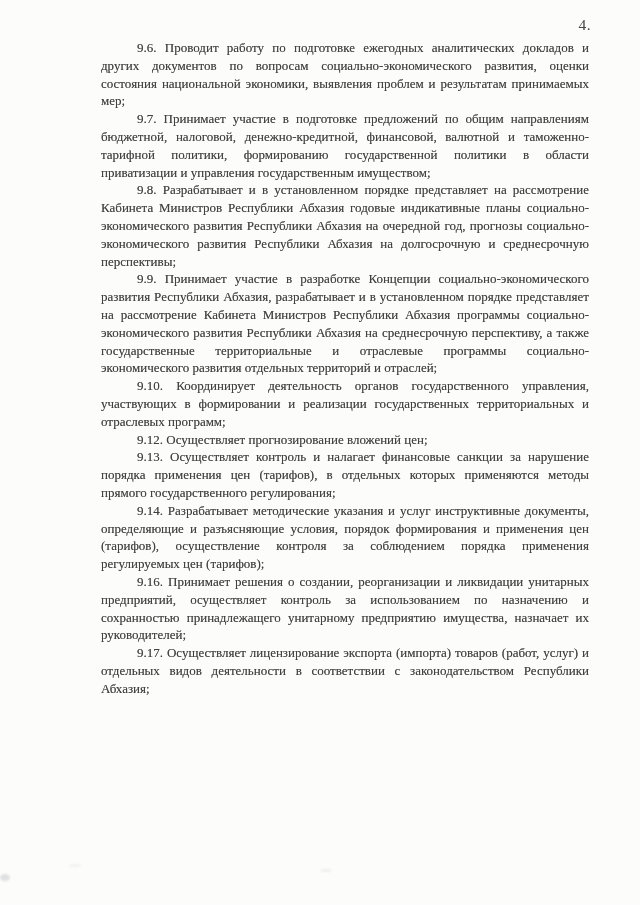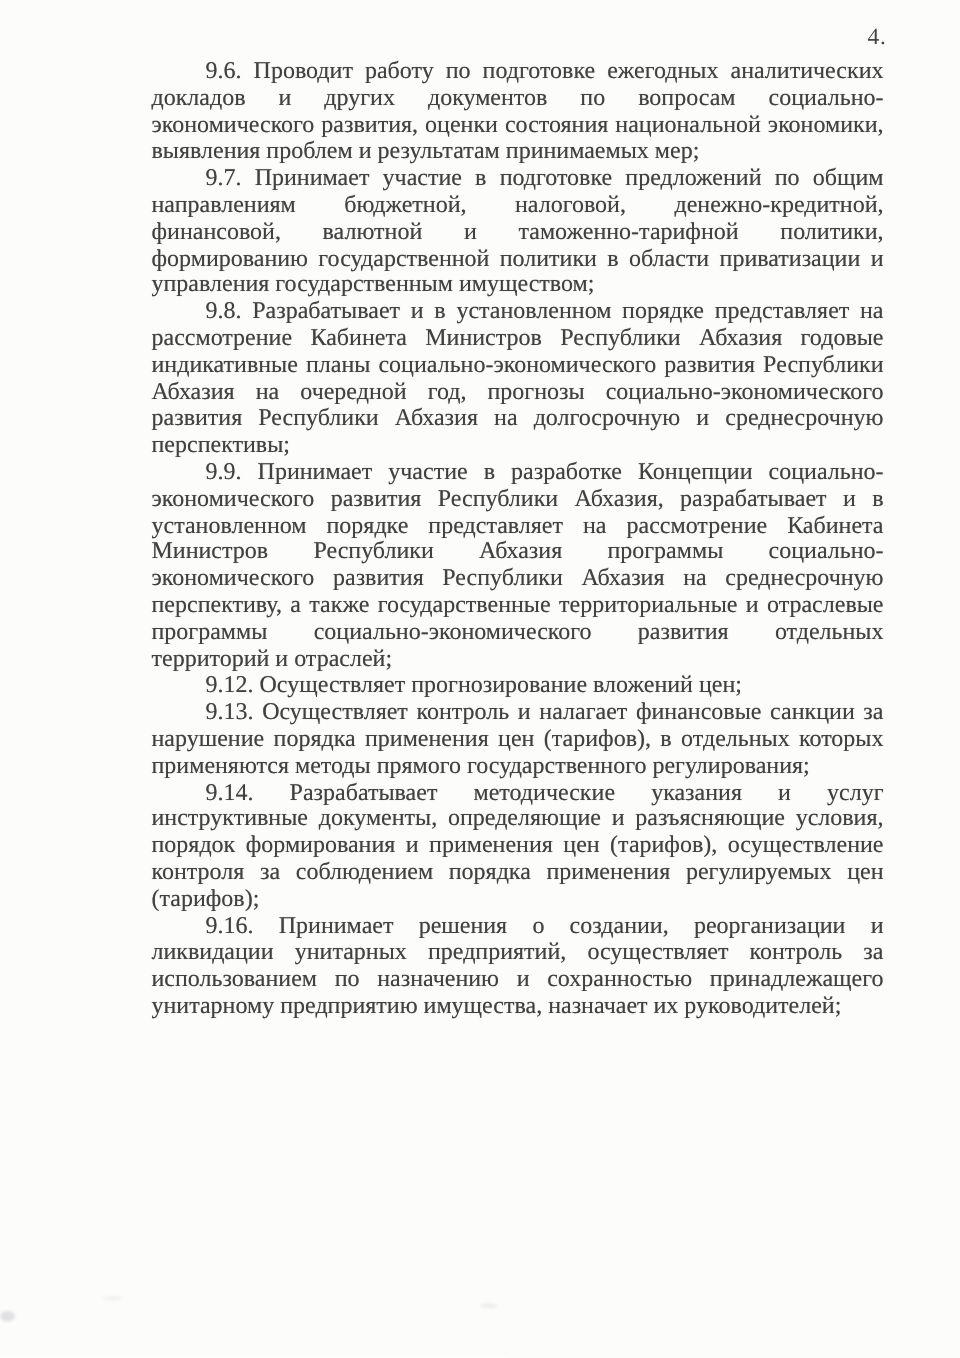--- a/index.html
+++ b/index.html
@@ -22,21 +22,21 @@
     font-size: 15.5px;
     color: #454545;
     letter-spacing: 0.5px;
   }
   .content {
     position: absolute;
     top: 39px;
     left: 101px;
     width: 488px;
     color: #414141;
-    font-size: 16px;
+    font-size: 13px;
     line-height: 17.8px;
     text-align: justify;
     text-shadow: 0 0 0.5px rgba(70,70,70,0.55);
   }
   .para {
     margin: 0;
     padding: 0;
     text-indent: 36px;
   }
   .pnum {
@@ -68,22 +68,24 @@
 <body>
 
 <div class="sheet">
   <div class="page-number">4.</div>
 
   <div class="content">
       <p class="para"><span class="pnum">9.6.&nbsp;</span><span>Проводит работу по подготовке ежегодных аналитических докладов и других документов по вопросам социально-экономического развития, оценки состояния национальной экономики, выявления проблем и результатам принимаемых мер;</span></p>
       <p class="para"><span class="pnum">9.7.&nbsp;</span><span>Принимает участие в подготовке предложений по общим направлениям бюджетной, налоговой, денежно-кредитной, финансовой, валютной и таможенно-тарифной политики, формированию государственной политики в области приватизации и управления государственным имуществом;</span></p>
       <p class="para"><span class="pnum">9.8.&nbsp;</span><span>Разрабатывает и в установленном порядке представляет на рассмотрение Кабинета Министров Республики Абхазия годовые индикативные планы социально-экономического развития Республики Абхазия на очередной год, прогнозы социально-экономического развития Республики Абхазия на долгосрочную и среднесрочную перспективы;</span></p>
       <p class="para"><span class="pnum">9.9.&nbsp;</span><span>Принимает участие в разработке Концепции социально-экономического развития Республики Абхазия, разрабатывает и в установленном порядке представляет на рассмотрение Кабинета Министров Республики Абхазия программы социально-экономического развития Республики Абхазия на среднесрочную перспективу, а также государственные территориальные и отраслевые программы социально-экономического развития отдельных территорий и отраслей;</span></p>
+      <p class="para"><span class="pnum">9.10.&nbsp;</span><span>Координирует деятельность органов государственного управления, участвующих в формировании и реализации государственных территориальных и отраслевых программ;</span></p>
       <p class="para"><span class="pnum">9.12.&nbsp;</span><span>Осуществляет прогнозирование вложений цен;</span></p>
       <p class="para"><span class="pnum">9.13.&nbsp;</span><span>Осуществляет контроль и налагает финансовые санкции за нарушение порядка применения цен (тарифов), в отдельных которых применяются методы прямого государственного регулирования;</span></p>
       <p class="para"><span class="pnum">9.14.&nbsp;</span><span>Разрабатывает методические указания и услуг инструктивные документы, определяющие и разъясняющие условия, порядок формирования и применения цен (тарифов), осуществление контроля за соблюдением порядка применения регулируемых цен (тарифов);</span></p>
       <p class="para"><span class="pnum">9.16.&nbsp;</span><span>Принимает решения о создании, реорганизации и ликвидации унитарных предприятий, осуществляет контроль за использованием по назначению и сохранностью принадлежащего унитарному предприятию имущества, назначает их руководителей;</span></p>
+      <p class="para"><span class="pnum">9.17.&nbsp;</span><span>Осуществляет лицензирование экспорта (импорта) товаров (работ, услуг) и отдельных видов деятельности в соответствии с законодательством Республики Абхазия;</span></p>
     </div>
 
   <div class="artifact artifact-1"></div>
   <div class="artifact artifact-2"></div>
   <div class="artifact artifact-3"></div>
 </div>
 
 </body></html>

